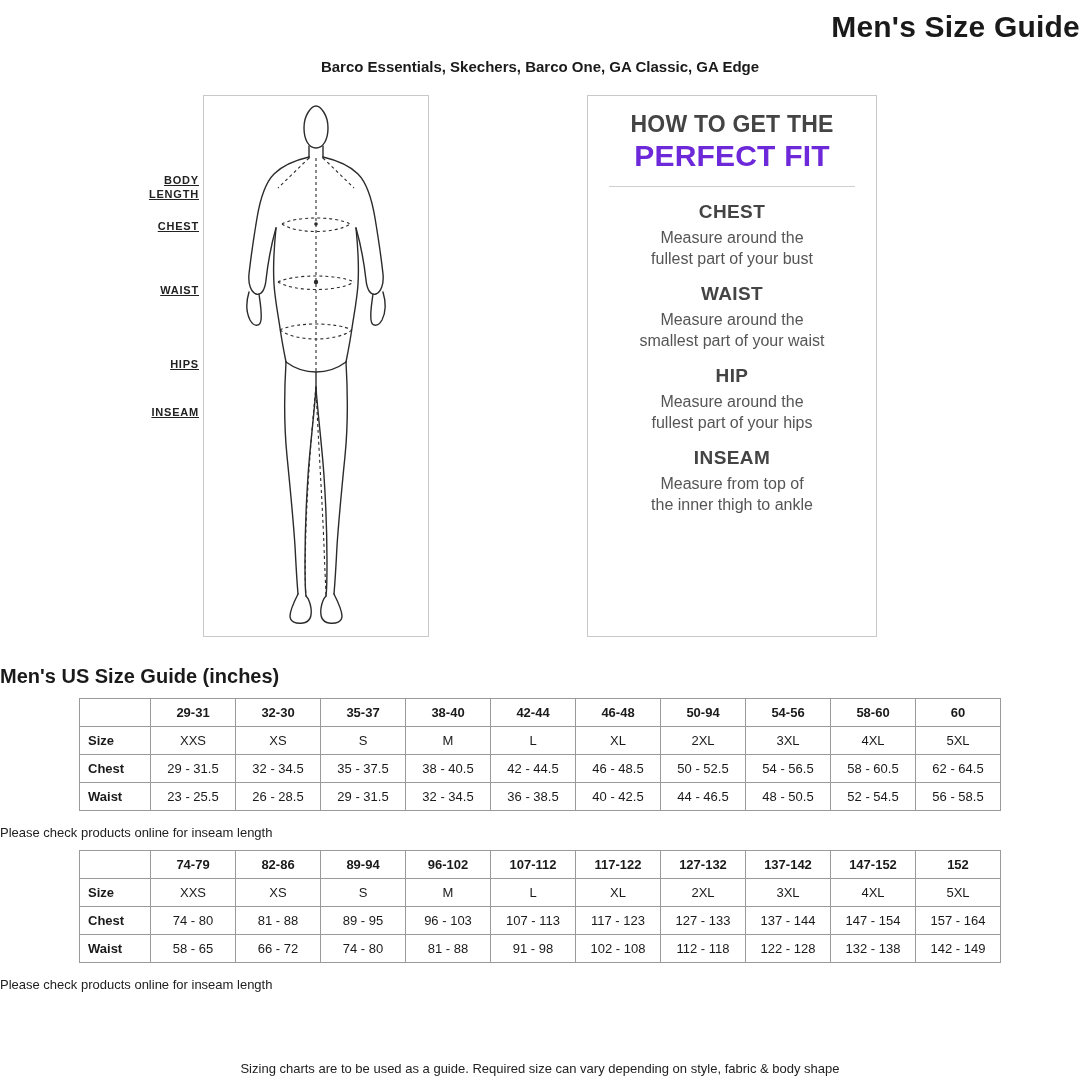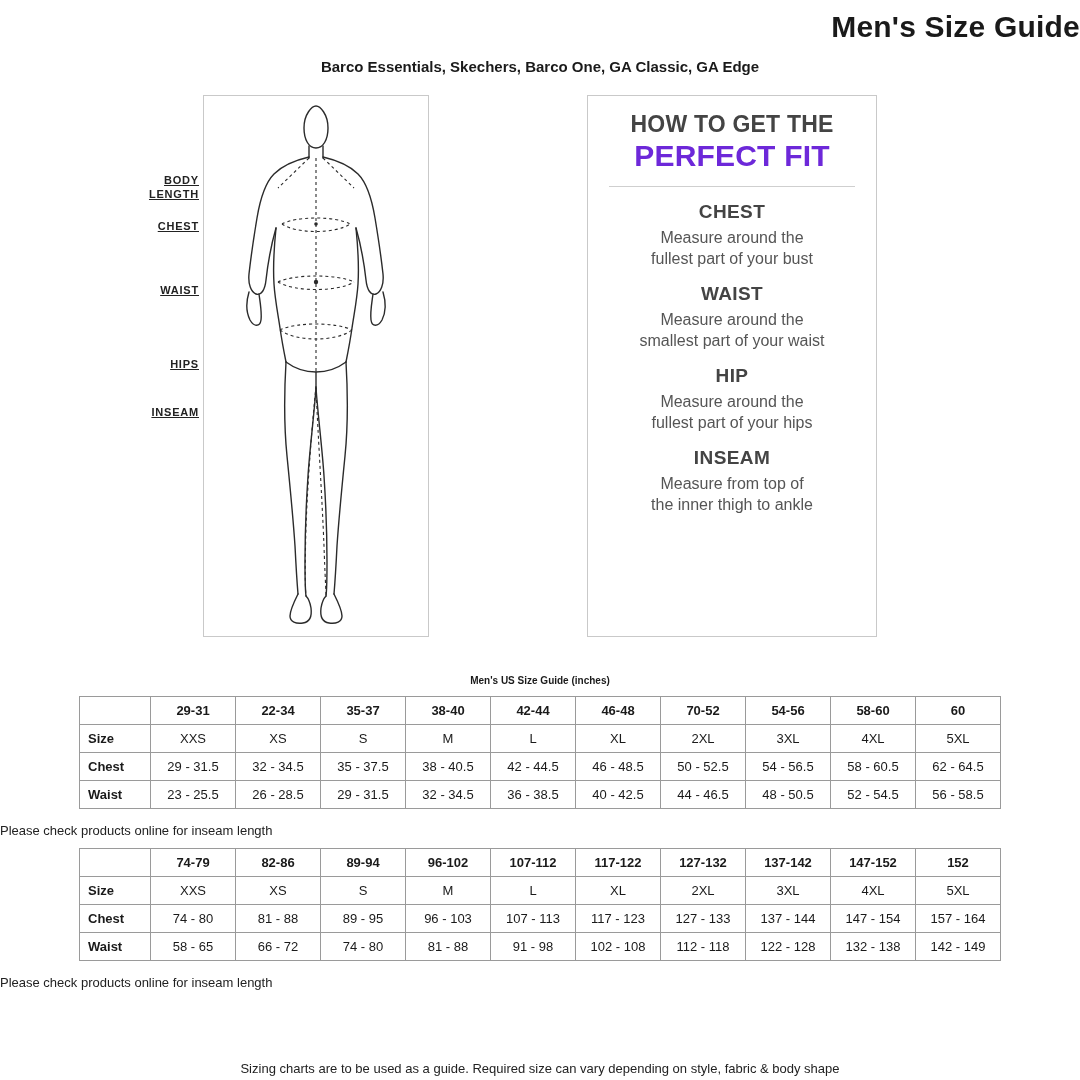--- a/index.html
+++ b/index.html
@@ -109,24 +109,24 @@
     line-height: 1.25;
     text-decoration: underline;
   }
   .lbl-body   { top: 78px; }
   .lbl-chest  { top: 124px; }
   .lbl-waist  { top: 188px; }
   .lbl-hips   { top: 262px; }
   .lbl-inseam { top: 310px; }
 
   .table-caption {
-    text-align: center;
-    font-size: 10px;
-    font-weight: bold;
-    margin-top: 38px;
+    text-align: left;
+    font-size: 20px;
+    font-weight: bold;
+    margin-top: 28px;
   }
   .size-table {
     border-collapse: collapse;
     margin: 10px auto 14px auto;
     font-size: 13px;
   }
   .size-table td, .size-table th {
     border: 1px solid #9a9a9a;
     padding: 4px 6px;
     text-align: center;
@@ -290,26 +290,26 @@
       </div>
     </div>
   </div>
 
   <div class="table-caption">Men's US Size Guide (inches)</div>
   <table class="size-table">
     <tbody>
         <tr>
       <th class="rowhead corner"></th>
       <th class="col-w">29-31</th>
-      <th class="col-w">22-34</th>
+      <th class="col-w">32-30</th>
       <th class="col-w">35-37</th>
       <th class="col-w">38-40</th>
       <th class="col-w">42-44</th>
       <th class="col-w">46-48</th>
-      <th class="col-w">70-52</th>
+      <th class="col-w">50-94</th>
       <th class="col-w">54-56</th>
       <th class="col-w">58-60</th>
       <th class="col-w">60</th>
     </tr>
     <tr>
       <td class="rowhead">Size</td>
       <td>XXS</td>
       <td>XS</td>
       <td>S</td>
       <td>M</td>

